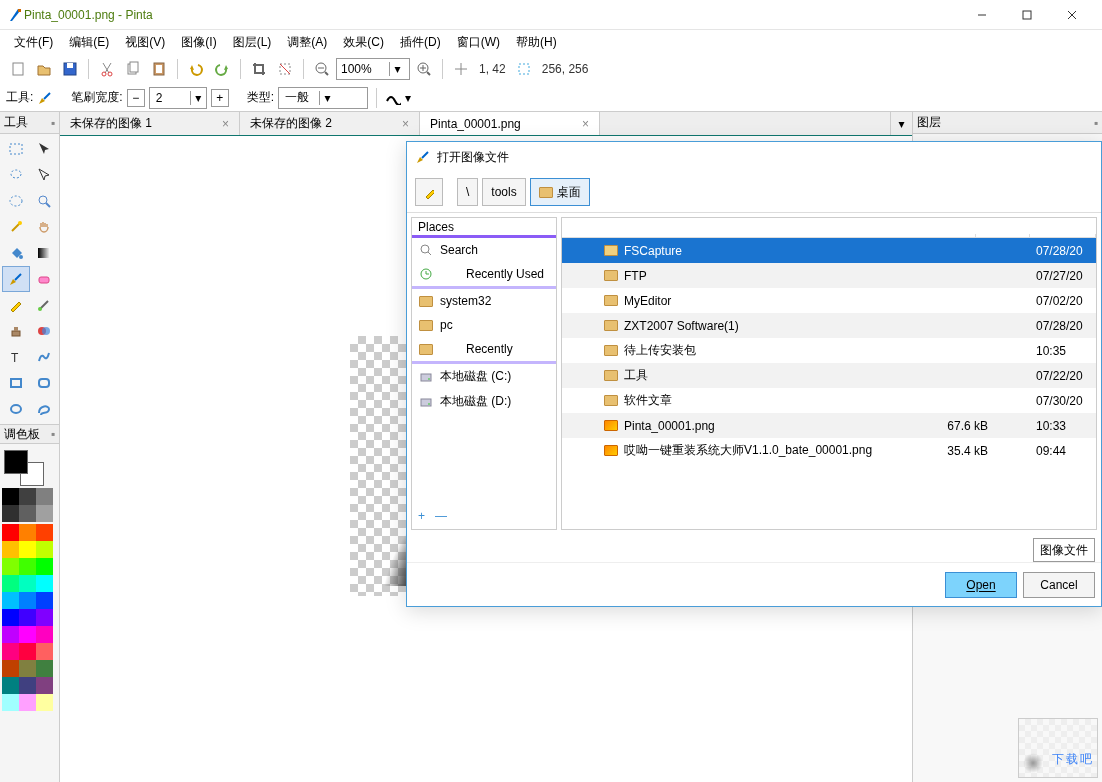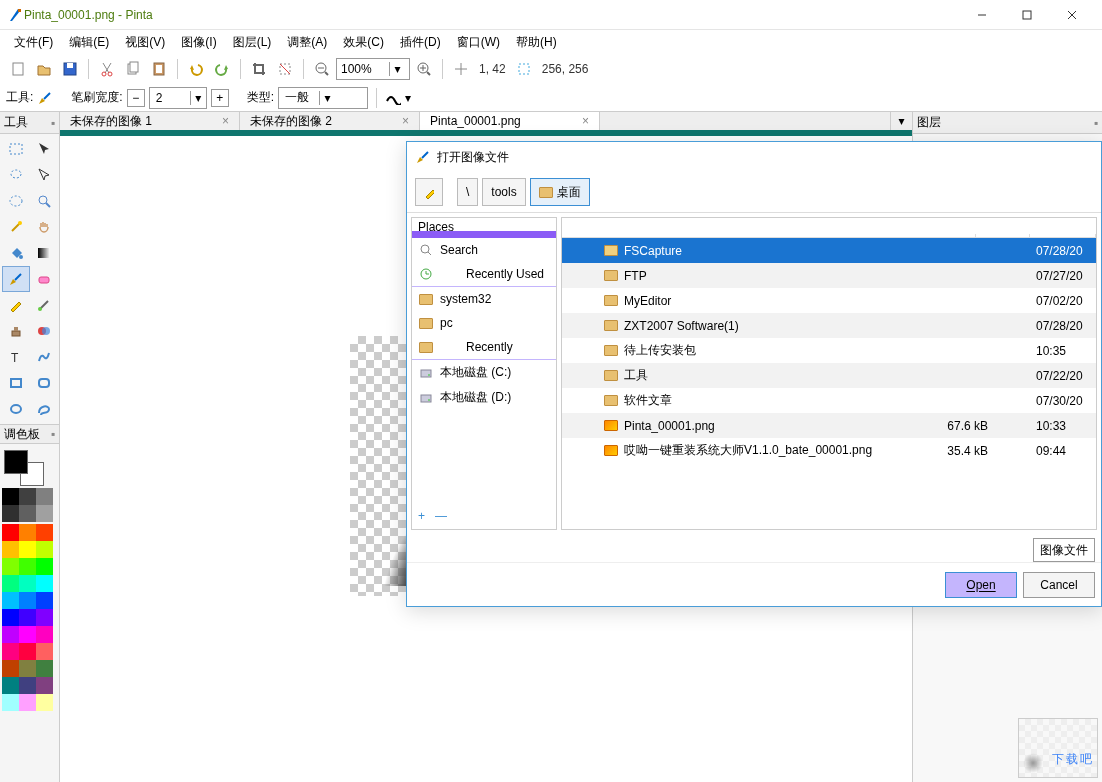--- a/index.html
+++ b/index.html
@@ -41,21 +41,21 @@
 .palettehdr { height: 20px; padding: 0 4px; display: flex; align-items: center; border-top: 1px solid #ccc; border-bottom: 1px solid #ccc; background: #eee; justify-content: space-between; }
 .swatches { padding: 4px 2px; }
 .primsec { position: relative; width: 40px; height: 36px; margin: 2px; }
 .primsec .prim { position: absolute; top: 0; left: 0; width: 24px; height: 24px; background: #000; border: 1px solid #666; }
 .primsec .sec { position: absolute; bottom: 0; right: 0; width: 24px; height: 24px; background: #fff; border: 1px solid #666; }
 .colgrid { display: grid; grid-template-columns: repeat(3, 17px); grid-auto-rows: 17px; gap: 0; }
 .colcell { border: 0; }
 
 
 .center { flex: 1; display: flex; flex-direction: column; position: relative; }
-.tabs { height: 24px; display: flex; background: #eee; border-bottom: 6px solid #0f766e; }
+.tabs { height: 24px; display: flex; background: #eee; border-bottom: 1px solid #0f766e; }
 .tab { padding: 0 10px; display: flex; align-items: center; gap: 8px; border-right: 1px solid #ccc; background: #f0f0f0; min-width: 180px; justify-content: space-between; }
 .tab.active { background: #fff; font-weight: 500; }
 .tab .x { color: #888; }
 .tabdd { width: 22px; display: flex; align-items: center; justify-content: center; border-left: 1px solid #ccc; margin-left: auto; }
 
 
 .canvas { flex: 1; background: #fff; position: relative; overflow: hidden; }
 .checker { position: absolute; left: 290px; top: 200px; width: 120px; height: 260px;
   background-image: linear-gradient(45deg,#ccc 25%,transparent 25%),linear-gradient(-45deg,#ccc 25%,transparent 25%),linear-gradient(45deg,transparent 75%,#ccc 75%),linear-gradient(-45deg,transparent 75%,#ccc 75%);
   background-size: 16px 16px; background-position: 0 0,0 8px,8px -8px,-8px 0; }
@@ -73,43 +73,43 @@
 
 .dialog { position: absolute; left: 406px; top: 141px; width: 696px; height: 466px; background: #fff; border: 1px solid #499dd8; box-shadow: 0 4px 20px rgba(0,0,0,0.15); display: flex; flex-direction: column; }
 .dlg-title { height: 30px; display: flex; align-items: center; padding: 0 8px; background: #fff; }
 .dlg-title .t { margin-left: 6px; }
 .dlg-path { height: 40px; display: flex; align-items: center; padding: 4px 8px; gap: 4px; }
 .pathbtn { height: 28px; border: 1px solid #bbb; padding: 0 8px; display: flex; align-items: center; gap: 4px; background: #f5f5f5; }
 .pathbtn.sel { border: 1px solid #3b8fd4; background: #e5f0fa; }
 .pencilbtn { width: 28px; }
 .dlg-body { flex: 1; display: flex; border-top: 1px solid #ddd; padding: 4px; gap: 4px; }
 .places { width: 146px; border: 1px solid #ccc; display: flex; flex-direction: column; }
-.plhdr { height: 20px; padding: 2px 6px; border-bottom: 7px solid #8b5cf6; }
+.plhdr { height: 20px; padding: 2px 6px; border-bottom: 3px solid #8b5cf6; }
 .plitem { padding: 4px 6px; display: flex; align-items: center; gap: 6px; }
-.plitem.grpend { border-bottom: 1px solid #c4b5fd; gap: 32px; }
+.plitem.grpend { border-bottom: 3px solid #c4b5fd; gap: 32px; }
 .plfoot { margin-top: auto; padding: 6px; display: flex; gap: 10px; color: #3b8fd4; font-size: 16px; }
 .filelist { flex: 1; border: 1px solid #ccc; display: flex; flex-direction: column; }
 .flhdr { height: 20px; display: flex; border-bottom: 1px solid #ddd; }
 .flh { padding: 2px 6px; border-right: 1px solid #ddd; margin-top: 16px; }
 .flh.name { flex: 1; display:flex; justify-content:space-between; }
 .flh.size { width: 54px; text-align: right; }
 .flh.mod { width: 66px; }
 .flrow { height: 25px; display: flex; align-items: center; }
 .flrow:nth-child(even) { background: #f2f2f2; }
 .flrow.sel { background: #1a74d0; color: #fff; }
 .flc { padding: 2px 6px; display: flex; align-items: center; gap: 6px; margin-left: 36px; }
 .flc.name { flex: 1; }
 .flc.size { width: 54px; justify-content: flex-end; }
 .flc.mod { width: 66px; }
 .foldicon { width: 14px; height: 11px; background: #e8c070; border: 1px solid #c09040; border-radius: 1px; display: inline-block; }
 .foldicon.open { background: #f0d080; }
 .imgicon { width: 14px; height: 11px; background: linear-gradient(135deg,#f80,#fc0); border: 1px solid #c60; border-radius: 1px; display: inline-block; }
 .dlg-foot { height: 44px; display: flex; align-items: center; justify-content: flex-end; padding: 4px 6px; gap: 6px; border-top: 1px solid #eee; }
 .dlgbtn { min-width: 72px; height: 26px; border: 1px solid #999; background: #f4f4f4; display: flex; align-items: center; justify-content: center; }
-.dlgbtn.primary { border: 1px solid #3b8fd4; background: #c4b5fd; }
+.dlgbtn.primary { border: 1px solid #3b8fd4; background: #7dd3fc; }
 .dlgbtn.primary span { text-decoration: underline; text-underline-offset: 2px; }
 
 
 .ico { width: 16px; height: 16px; display: inline-flex; align-items: center; justify-content: center; }
 </style>
 </head>
 <body>
 
 <div class="titlebar">
   <span class="ico">

